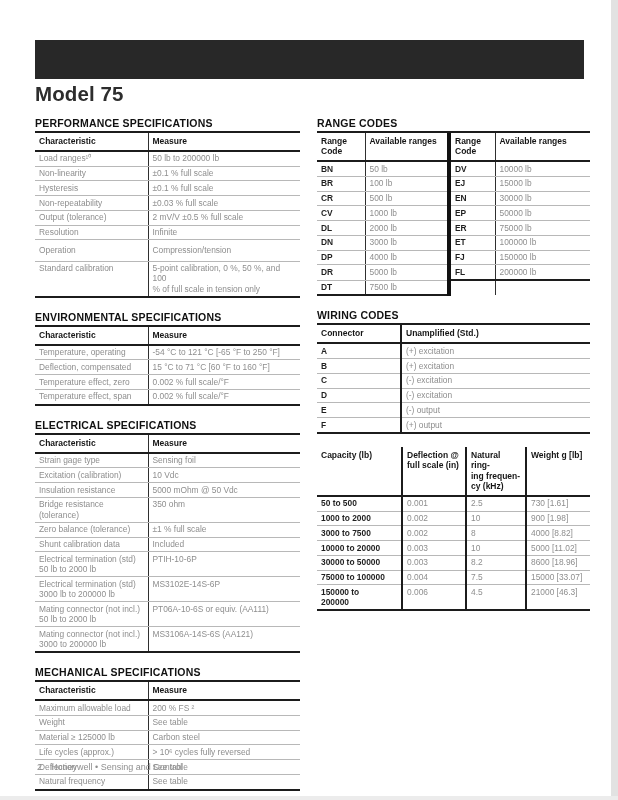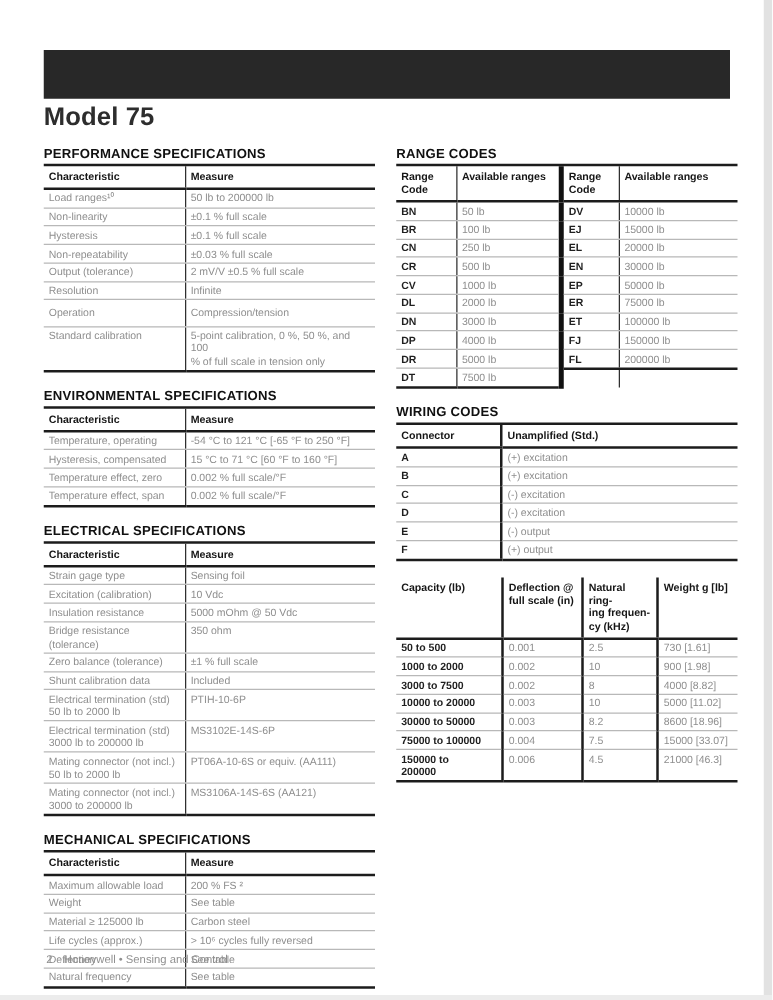--- a/index.html
+++ b/index.html
@@ -148,21 +148,21 @@
               <th>Characteristic</th>
               <th>Measure</th>
             </tr>
           </thead>
         <tbody>
             <tr>
               <td>Temperature, operating</td>
               <td>-54 °C to 121 °C [-65 °F to 250 °F]</td>
             </tr>
             <tr>
-              <td>Hysteresis, compensated</td>
+              <td>Deflection, compensated</td>
               <td>15 °C to 71 °C [60 °F to 160 °F]</td>
             </tr>
             <tr>
               <td>Temperature effect, zero</td>
               <td>0.002 % full scale/°F</td>
             </tr>
             <tr>
               <td>Temperature effect, span</td>
               <td>0.002 % full scale/°F</td>
             </tr>
@@ -303,26 +303,20 @@
               <td>BN</td>
               <td>50 lb</td>
               <td>DV</td>
               <td>10000 lb</td>
             </tr>
             <tr>
               <td>BR</td>
               <td>100 lb</td>
               <td>EJ</td>
               <td>15000 lb</td>
-            </tr>
-            <tr>
-              <td>CN</td>
-              <td>250 lb</td>
-              <td>EL</td>
-              <td>20000 lb</td>
             </tr>
             <tr>
               <td>CR</td>
               <td>500 lb</td>
               <td>EN</td>
               <td>30000 lb</td>
             </tr>
             <tr>
               <td>CV</td>
               <td>1000 lb</td>

